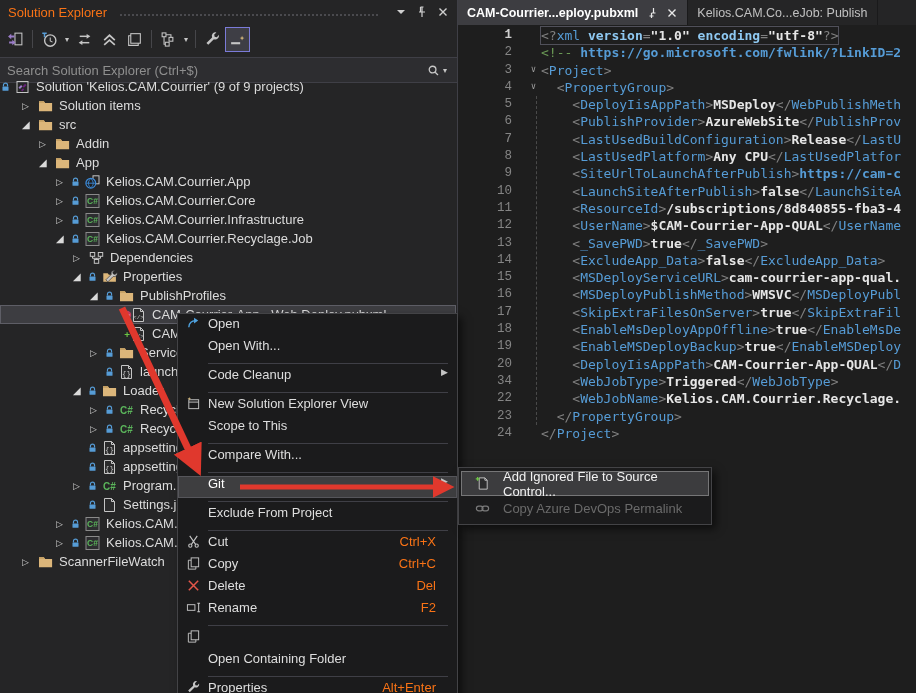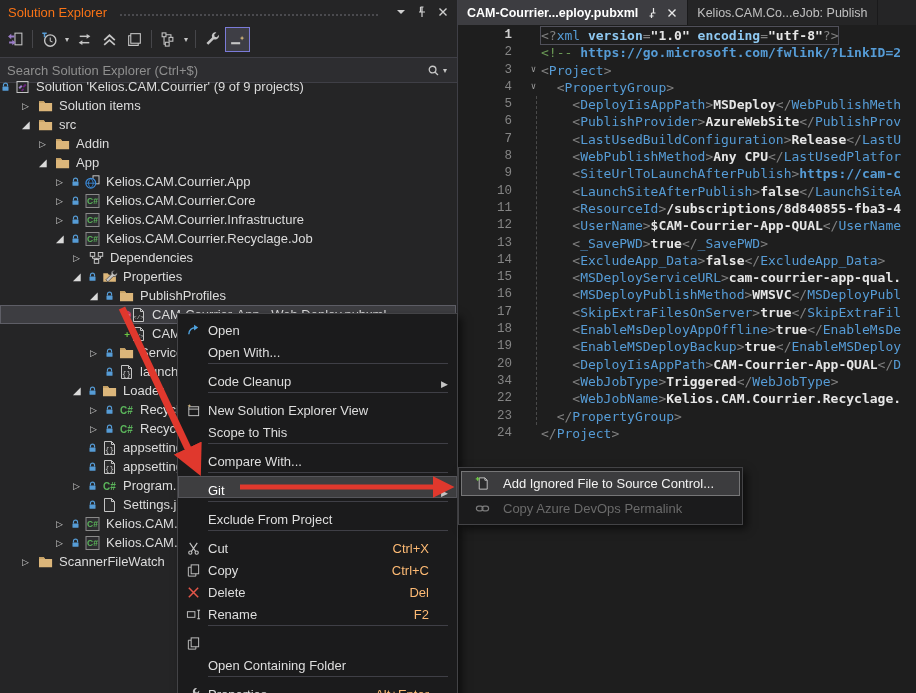--- a/index.html
+++ b/index.html
@@ -52,30 +52,30 @@
   .cl code{white-space:pre}
   .cl.cur code{outline:1px solid #50505A}
   .tk-d{color:#808080}.tk-t{color:#569CD6}.tk-a{color:#8FC9F2;font-weight:bold}
   .tk-v{color:#E6E6E6;font-weight:bold}
   .tk-l{color:#569CD6;font-weight:bold;}
   .tk-c{color:#6A9955}.tk-p{color:#DCDCDC}
   .guide{position:absolute;left:78px;top:71px;height:329px;border-left:1px dashed #4A4A4A}
   
   .ctx{position:absolute;left:177px;top:313px;width:281px;background:#1B1B1C;border:1px solid #434346;
        box-shadow:4px 4px 8px rgba(0,0,0,.55);padding:2px 0;z-index:10;box-sizing:border-box}
-  .mi{height:22px;display:flex;align-items:flex-end;font-size:13px;color:#DEDEDE;position:relative}
+  .mi{height:22px;display:flex;align-items:flex-start;font-size:13px;color:#DEDEDE;position:relative}
   .mi .mic{width:30px;flex:none;display:flex;justify-content:center}
   .mi .mic svg{width:15px;height:15px}
   .mi .mlabel{flex:1}
-  .mi .msc{margin-right:28px;color:#fdba74}
+  .mi .msc{margin-right:21px;color:#f97316}
   .mi .sub{width:16px;color:#C5C5C5;font-size:9px}
   .mi.hl{background:#3E3E40;box-shadow:inset 0 0 0 1px #56565B;color:#FFFFFF}
   .msep{height:1px;background:#3F3F46;margin:3px 9px 3px 30px}
   
-  .gsub{position:absolute;left:458px;top:467px;width:285px;background:#1B1B1C;border:1px solid #434346;
+  .gsub{position:absolute;left:458px;top:467px;width:254px;background:#1B1B1C;border:1px solid #434346;
         box-shadow:4px 4px 8px rgba(0,0,0,.55);padding:3px 2px;z-index:11;box-sizing:border-box}
   .gi{height:25px;display:flex;align-items:center;font-size:13px;color:#DEDEDE}
   .gi .mic{width:42px;flex:none;display:flex;justify-content:center}
   .gi .mic svg{width:15px;height:15px}
   .gi.hl{background:#3C3C3E;box-shadow:inset 0 0 0 1px #767677;color:#F2F2F2}
   .gi.dis{color:#6A6A6A}
   
   .arrows{position:absolute;left:0;top:0;width:916px;height:693px;z-index:30;pointer-events:none}
 </style>
 </head>
@@ -561,21 +561,21 @@
         <code><span class="tk-p">    </span><span class="tk-d">&lt;</span><span class="tk-t">PublishProvider</span><span class="tk-d">&gt;</span><span class="tk-v">AzureWebSite</span><span class="tk-d">&lt;/</span><span class="tk-t">PublishProv</span></code>
       </div>
       <div class="cl">
         <span class="ln">7</span>
         <span class="fold"></span>
         <code><span class="tk-p">    </span><span class="tk-d">&lt;</span><span class="tk-t">LastUsedBuildConfiguration</span><span class="tk-d">&gt;</span><span class="tk-v">Release</span><span class="tk-d">&lt;/</span><span class="tk-t">LastU</span></code>
       </div>
       <div class="cl">
         <span class="ln">8</span>
         <span class="fold"></span>
-        <code><span class="tk-p">    </span><span class="tk-d">&lt;</span><span class="tk-t">WebPublishMethod</span><span class="tk-d">&gt;</span><span class="tk-v">Any CPU</span><span class="tk-d">&lt;/</span><span class="tk-t">LastUsedPlatfor</span></code>
+        <code><span class="tk-p">    </span><span class="tk-d">&lt;</span><span class="tk-t">LastUsedPlatform</span><span class="tk-d">&gt;</span><span class="tk-v">Any CPU</span><span class="tk-d">&lt;/</span><span class="tk-t">LastUsedPlatfor</span></code>
       </div>
       <div class="cl">
         <span class="ln">9</span>
         <span class="fold"></span>
         <code><span class="tk-p">    </span><span class="tk-d">&lt;</span><span class="tk-t">SiteUrlToLaunchAfterPublish</span><span class="tk-d">&gt;</span><span class="tk-l">https://cam-c</span></code>
       </div>
       <div class="cl">
         <span class="ln">10</span>
         <span class="fold"></span>
         <code><span class="tk-p">    </span><span class="tk-d">&lt;</span><span class="tk-t">LaunchSiteAfterPublish</span><span class="tk-d">&gt;</span><span class="tk-v">false</span><span class="tk-d">&lt;/</span><span class="tk-t">LaunchSiteA</span></code>

